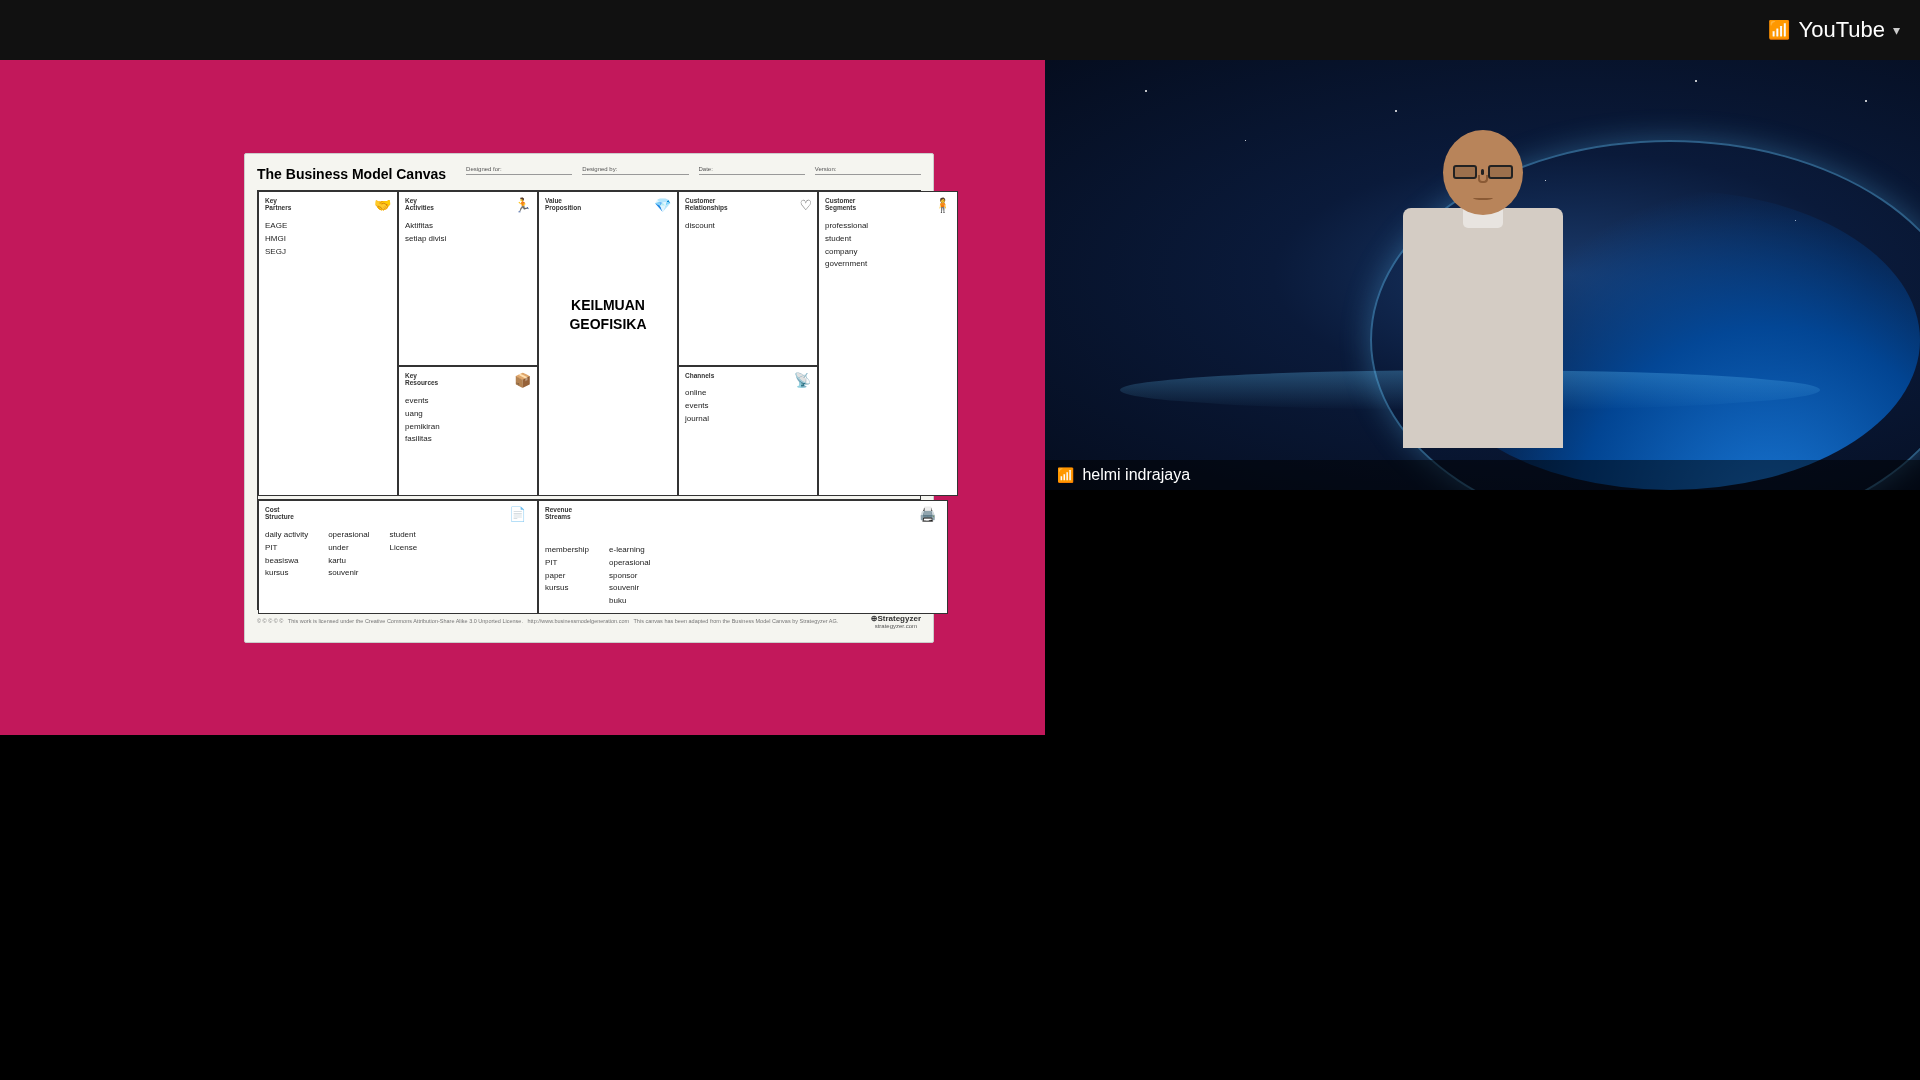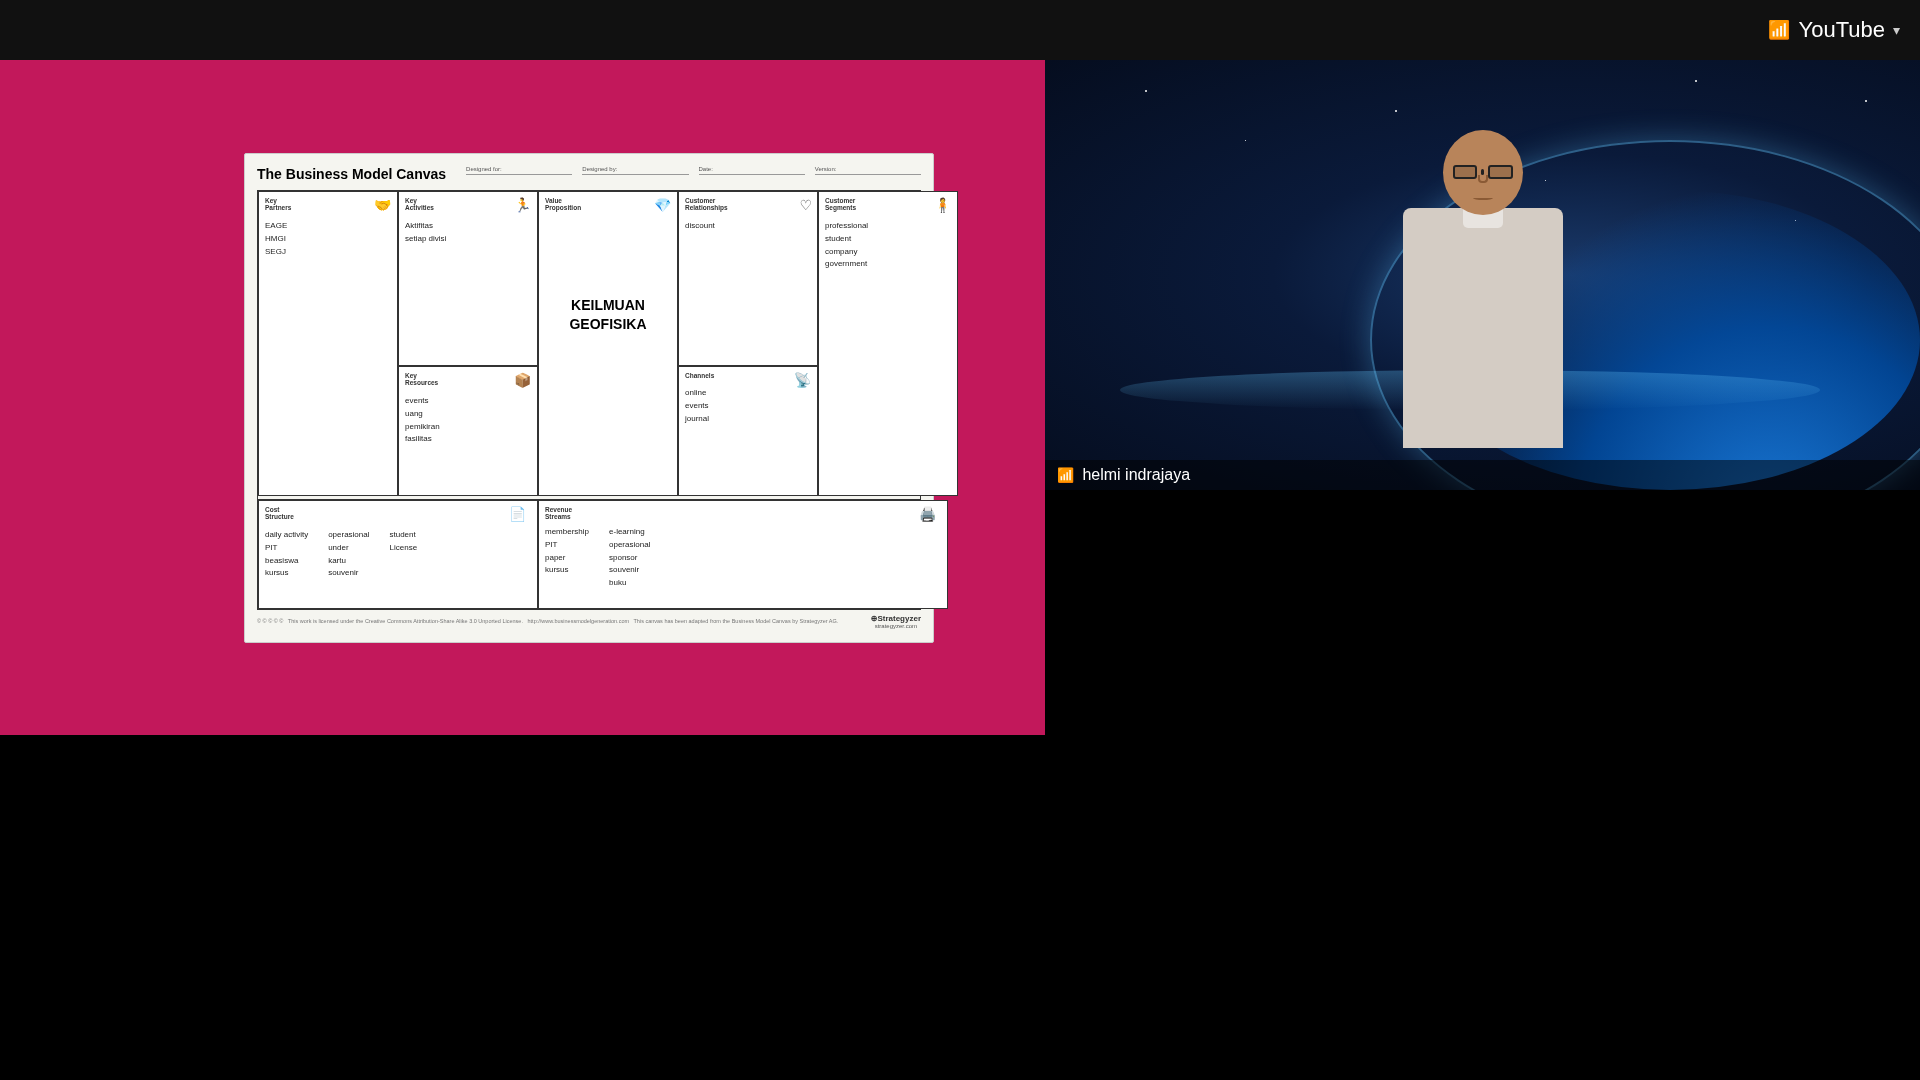--- a/index.html
+++ b/index.html
@@ -461,21 +461,21 @@
           <div>
             <div>student</div>
             <div>License</div>
           </div>
         </div>
         <div style="position:absolute;top:5px;right:10px;font-size:14px;">📄</div>
       </div>
 
       <div class="bottom-cell" style="position:relative;">
         <div class="cell-label">Revenue<br>Streams</div>
-        <div class="cell-content" style="display:flex;gap:20px;margin-top:5px;font-size:8px;">
+        <div class="cell-content" style="display:flex;gap:20px;margin-top:23px;font-size:8px;">
           <div>
             <div>membership</div>
             <div>PIT</div>
             <div>paper</div>
             <div>kursus</div>
           </div>
           <div>
             <div>e-learning</div>
             <div>operasional</div>
             <div>sponsor</div>

